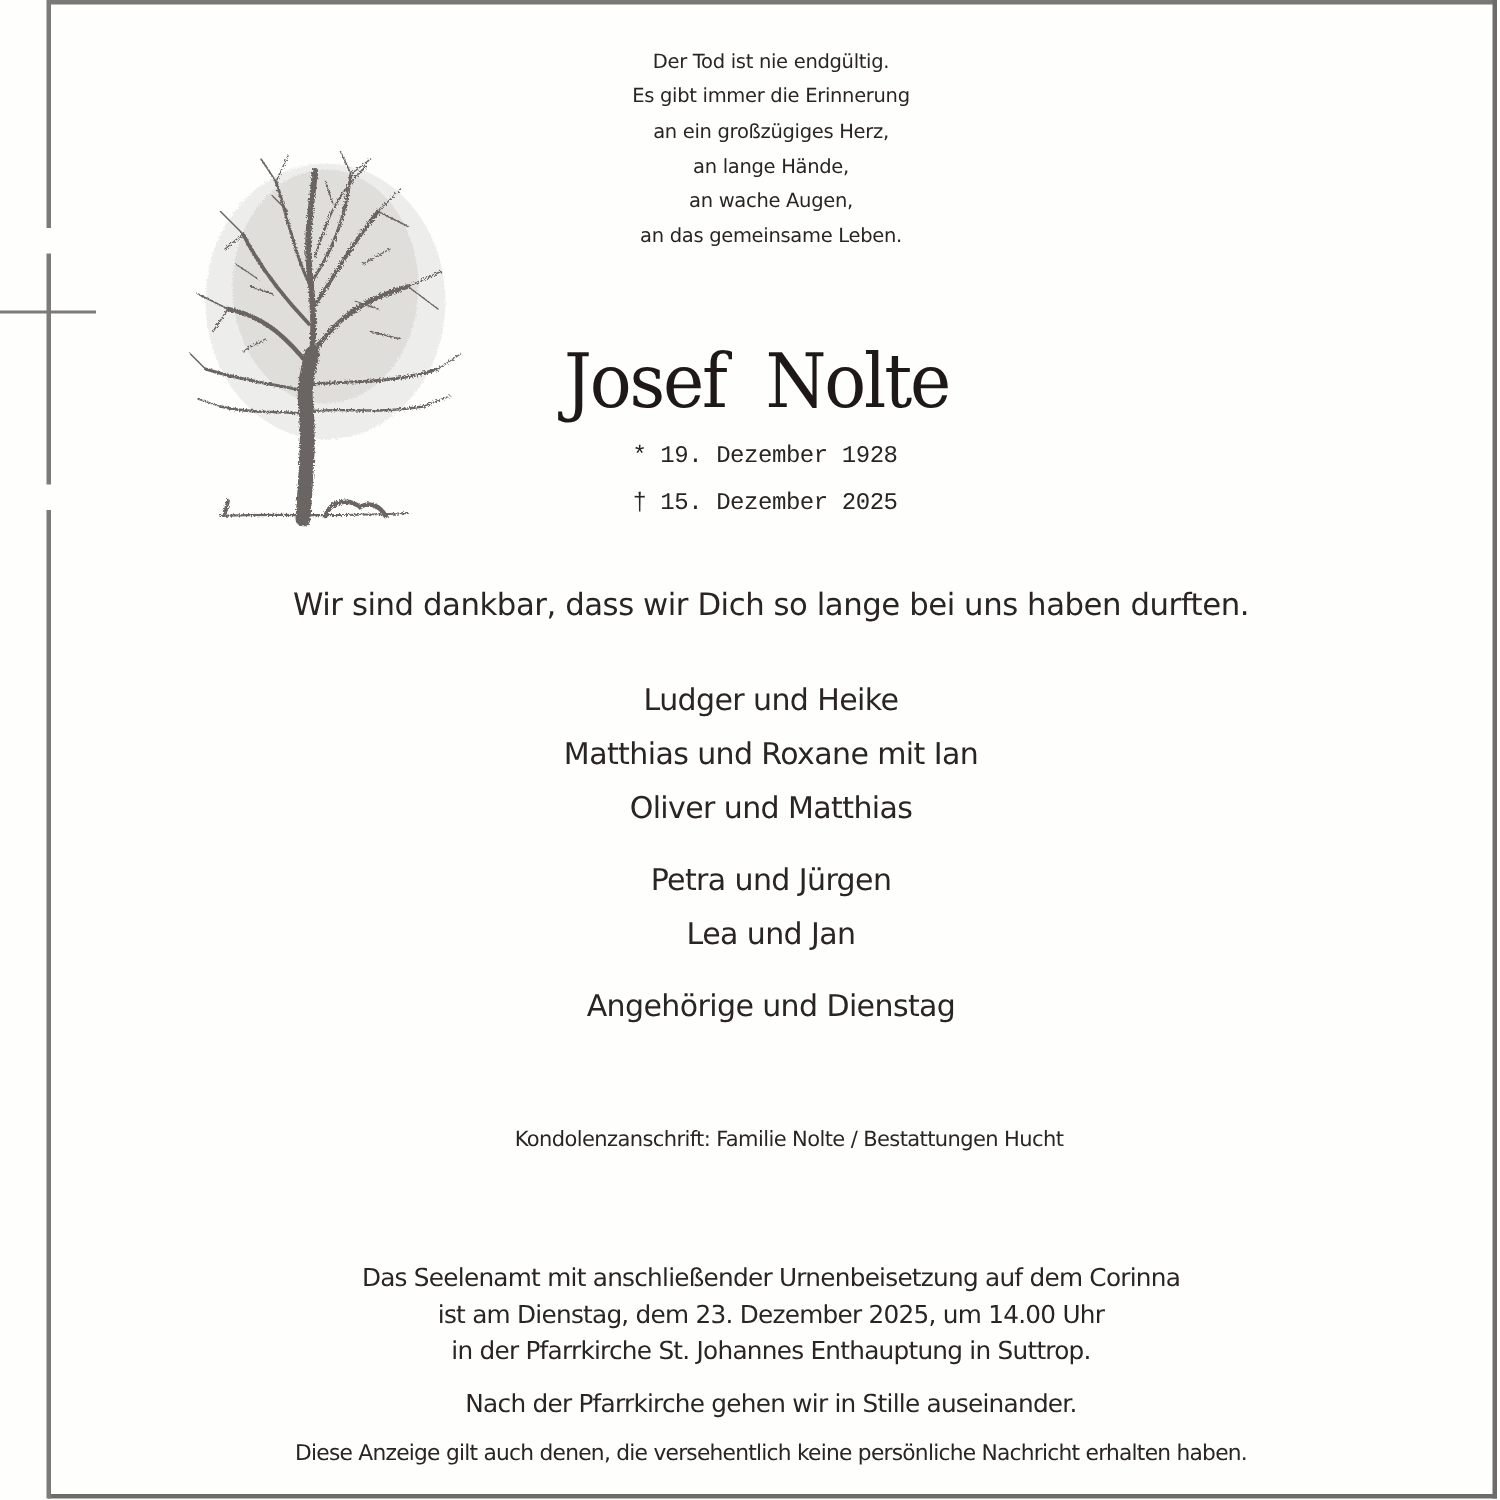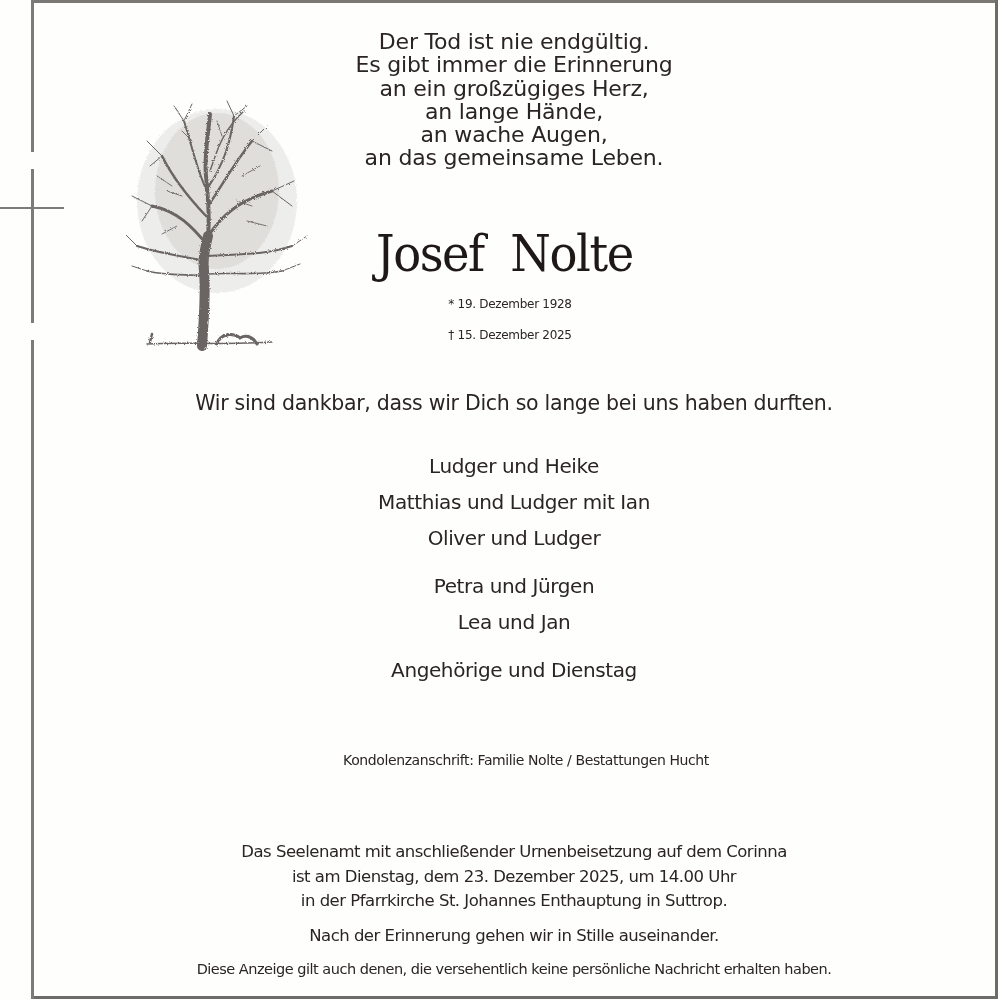--- a/index.html
+++ b/index.html
@@ -16,28 +16,28 @@
     .fl-1 { top: 0; height: 152px; }
     .fl-2 { top: 169px; height: 154px; }
     .fl-3 { top: 340px; height: 659px; }
     .cross-arm { position: absolute; left: 0; top: 207px; width: 64px; height: 2px; background: #7d7b78; }
 
     .tree { position: absolute; left: 122px; top: 96px; width: 190px; height: 255px; }
 
     .center { position: absolute; left: 34px; width: 960px; text-align: center; }
     .line { display: block; white-space: nowrap; }
 
-    .poem { top: 30px; font-size: 22px; line-height: 23.3px; letter-spacing: -0.2px; }
+    .poem { top: 30px; font-size: 13px; line-height: 23.3px; letter-spacing: -0.2px; }
     .name {
       top: 222px; left: 376px; width: auto; text-align: left;
       font-family: "DejaVu Serif", serif; font-size: 50px; line-height: 64px;
       letter-spacing: -1.6px; color: #1e1916; font-weight: normal;
       transform: scaleX(0.93); transform-origin: left top;
     }
-    .dates { top: 289px; font-size: 12px; line-height: 31px; letter-spacing: -0.3px; }
+    .dates { top: 289px; font-size: 16px; line-height: 31px; letter-spacing: -0.3px; font-family: Liberation Mono, monospace; }
     .thanks { top: 388px; font-size: 20.5px; line-height: 30px; letter-spacing: -0.3px; }
     .mourners { top: 448px; font-size: 20px; line-height: 36px; letter-spacing: -0.4px; }
     .group-gap { height: 12px; }
     .address { top: 744px; font-size: 14px; line-height: 33px; letter-spacing: -0.4px; margin-left: 12px; }
     .service { top: 840px; font-size: 16.5px; line-height: 24.5px; letter-spacing: -0.5px; }
     .silence { top: 924px; font-size: 16.5px; line-height: 24px; letter-spacing: -0.5px; }
     .notice { top: 958px; font-size: 14.5px; line-height: 22px; letter-spacing: -0.5px; }
   </style>
 </head>
 <body>
@@ -99,33 +99,33 @@
 
 <div class="center dates" style="left:300px;width:420px;">
   <span class="line">* 19. Dezember 1928</span>
   <span class="line">† 15. Dezember 2025</span>
 </div>
 
 <div class="center thanks">Wir sind dankbar, dass wir Dich so lange bei uns haben durften.</div>
 
 <div class="center mourners">
   <span class="line">Ludger und Heike</span>
-  <span class="line">Matthias und Ludger mit Ian</span>
-  <span class="line">Oliver und Ludger</span>
+  <span class="line">Matthias und Roxane mit Ian</span>
+  <span class="line">Oliver und Matthias</span>
   <div class="group-gap"></div>
   <span class="line">Petra und Jürgen</span>
   <span class="line">Lea und Jan</span>
   <div class="group-gap"></div>
   <span class="line">Angehörige und Dienstag</span>
 </div>
 
 <div class="center address">
   <span class="line">Kondolenzanschrift: Familie Nolte / Bestattungen Hucht</span>
 </div>
 
 <div class="center service">
   <span class="line">Das Seelenamt mit anschließender Urnenbeisetzung auf dem Corinna</span>
   <span class="line">ist am Dienstag, dem 23. Dezember 2025, um 14.00 Uhr</span>
   <span class="line">in der Pfarrkirche St. Johannes Enthauptung in Suttrop.</span>
 </div>
-<div class="center silence">Nach der Erinnerung gehen wir in Stille auseinander.</div>
+<div class="center silence">Nach der Pfarrkirche gehen wir in Stille auseinander.</div>
 
 <div class="center notice">Diese Anzeige gilt auch denen, die versehentlich keine persönliche Nachricht erhalten haben.</div>
 
 </body></html>

